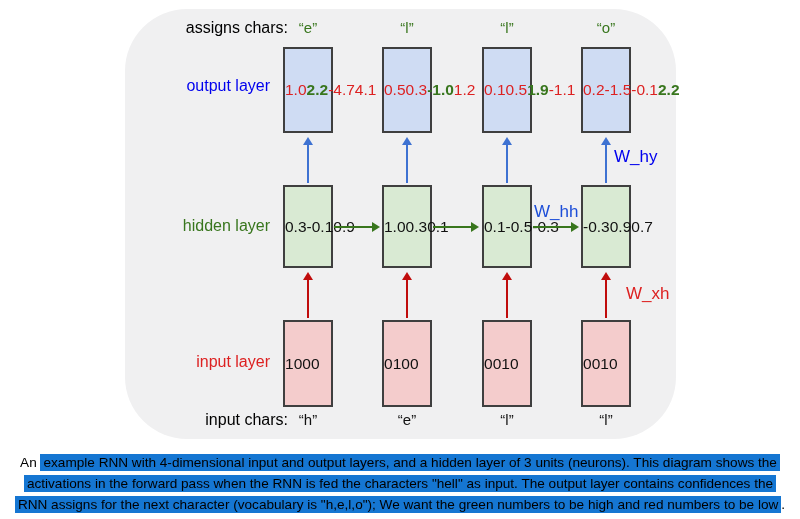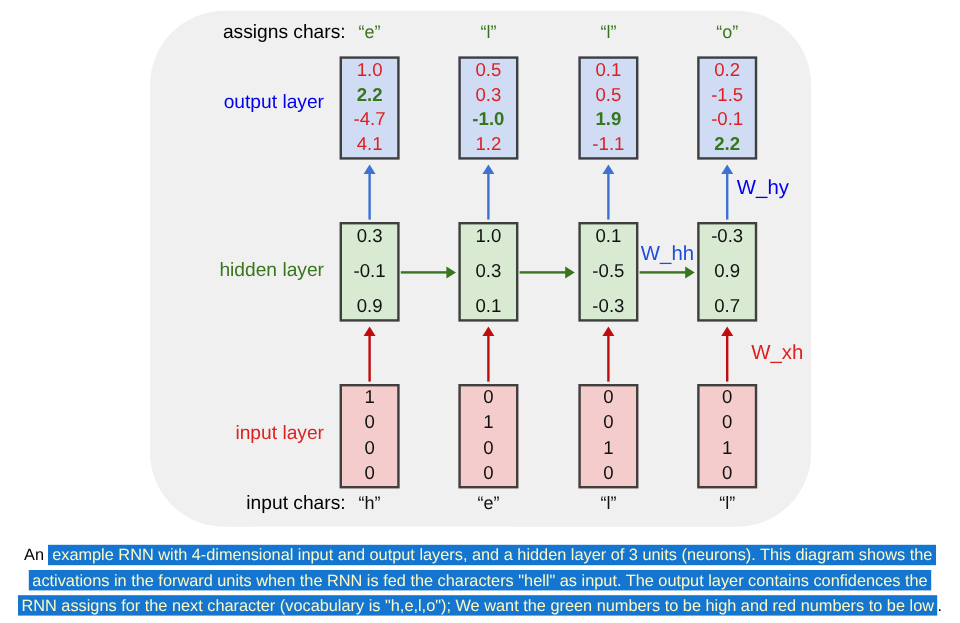--- a/index.html
+++ b/index.html
@@ -19,22 +19,22 @@
   .lbl-hidden { left:140px; top:217px; color:#38761d; }
   .lbl-input  { left:140px; top:353px; color:#dd2121; }
   .lbl-inchars{ left:158px; top:411px; }
 
   .charcell { position:absolute; width:60px; left:calc(var(--cx) - 30px);
     text-align:center; font-size:15px; }
   .tchar { top:19px; color:#38761d; }
   .ichar { top:411px; color:#111111; }
 
   .nbox { position:absolute; left:calc(var(--cx) - 25px); width:50px;
-    border:2px solid #3f3f3f; display:flex; flex-direction:column;
-    align-items:center; justify-content:space-between; font-size:15.5px; }
+    border:2px solid #3f3f3f; display:flex; 
+    align-items:center; justify-content:flex-start; font-size:15.5px; }
   .obox { top:47px;  height:86px; background:#cfdcf3; line-height:20px; }
   .hbox { top:185px; height:83px; background:#d9ead3; line-height:21px; color:#111; }
   .ibox { top:320px; height:87px; background:#f4cccc; line-height:20px; color:#111; }
   .obox span[data-color="red"]   { color:#dd2121; }
   .obox span[data-color="green"] { color:#38761d; font-weight:bold; }
 
   
   .varrow { position:absolute; width:12px; height:46px; left:calc(var(--cx) - 6px); }
   .varrow .stem { position:absolute; left:5px; top:6px; bottom:0; width:2px; }
   .varrow .head { position:absolute; left:1px; top:0; width:0; height:0;
@@ -54,21 +54,21 @@
     border-left:8px solid #38761d; }
   .g0{left:334px;} .g1{left:433px;} .g2{left:533px;}
 
   .wlabel { position:absolute; font-size:17px; }
   .w-hy { left:614px; top:147px; color:#0000ee; }
   .w-hh { left:534px; top:202px; color:#1d4ed8; }
   .w-xh { left:610px; top:284px; color:#dd2121;margin-left:16px; }
 
   .caption { position:absolute; left:0; top:452px; width:800px;
     text-align:center; font-size:13.6px; line-height:21px; color:#000; }
-  .caption .hl { background:#1576d2; color:#fef9c3; padding:1px 3px; }
+  .caption .hl { background:#1576d2; color:#000000; padding:1px 3px; }
 </style>
 </head>
 <body>
 
 <div class="stage">
   <div class="panel"></div>
 
   <div class="rowlabel lbl-target">assigns chars:</div>
   <div class="rowlabel lbl-hidden">hidden layer</div>
   <div class="rowlabel lbl-output">output layer</div>
@@ -202,16 +202,16 @@
   <div class="charcell ichar c1">“e”</div>
   <div class="charcell ichar c2">“l”</div>
   <div class="charcell ichar c3">“l”</div>
 
   <div class="wlabel w-hy">W_hy</div>
   <div class="wlabel w-hh">W_hh</div>
   <div class="wlabel w-xh">W_xh</div>
 
   <div class="caption">
     <div><span>An </span><span class="hl">example RNN with 4-dimensional input and output layers, and a hidden layer of 3 units (neurons). This diagram shows the</span><span></span></div>
-    <div><span></span><span class="hl">activations in the forward units when the RNN is fed the characters "hell" as input. The output layer contains confidences the</span><span></span></div>
+    <div><span></span><span class="hl">activations in the forward pass when the RNN is fed the characters "hell" as input. The output layer contains confidences the</span><span></span></div>
     <div><span></span><span class="hl">RNN assigns for the next character (vocabulary is "h,e,l,o"); We want the green numbers to be high and red numbers to be low</span><span>.</span></div>
   </div>
 </div>
 
 </body></html>

